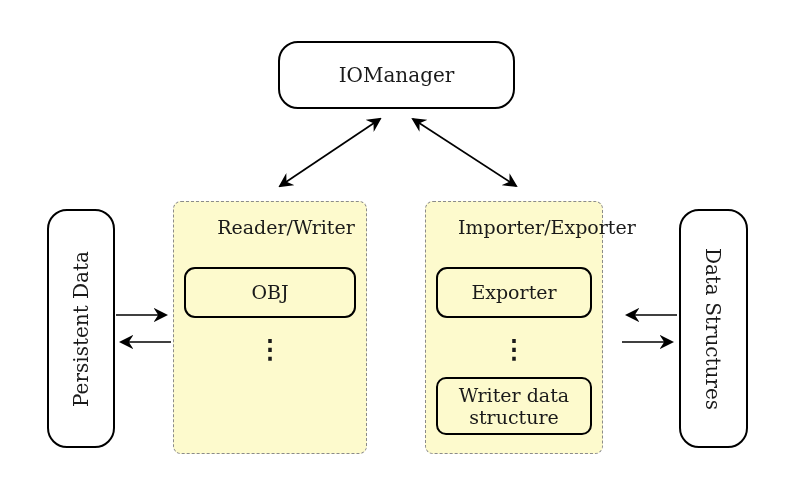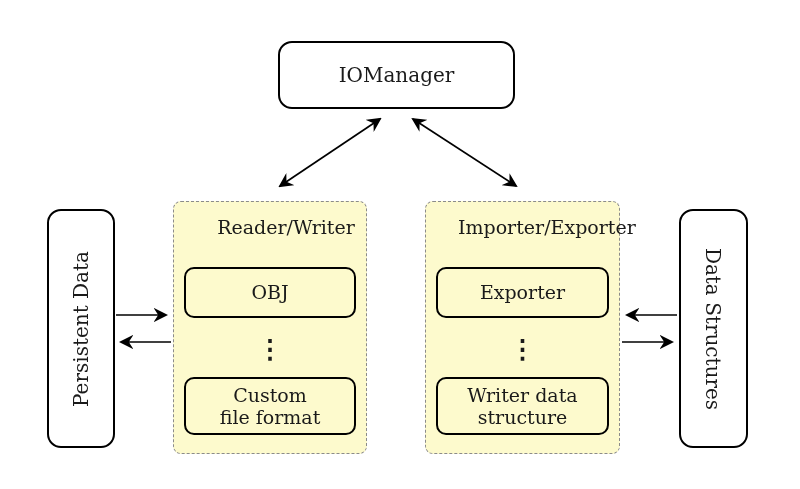--- a/index.html
+++ b/index.html
@@ -20,21 +20,21 @@
   }
   .arrows{
     position:absolute;left:0;top:0;width:800px;height:489px;
     pointer-events:none;
   }
   .arrows line{stroke:#000;stroke-width:1.7;}
   .node{
     position:absolute;
     background:var(--bg);
     border:2.6px solid var(--box-border);
-    border-radius:14px;
+    border-radius:20px;
     display:flex;align-items:center;justify-content:center;
     text-align:center;
   }
   .node-io{
     left:278px;top:41px;width:237px;height:68px;
     font-size:20px;
   }
   .node-vert{
     top:209px;width:68px;height:239px;
     font-size:20px;
@@ -44,38 +44,38 @@
   .node-left .rot{transform:rotate(-90deg);}
   .node-right{left:679px;width:69px;}
   .node-right .rot{transform:rotate(90deg);}
   .container{
     position:absolute;top:201px;height:253px;
     background:var(--container-fill);
     border:1.6px dashed var(--container-border);
     border-radius:8px;
   }
   .container-left{left:173px;width:194px;}
-  .container-right{left:425px;width:195px;}
+  .container-right{left:425px;width:178px;}
   .ctitle{
     position:absolute;left:0;right:0;top:14px;
     text-align:center;font-size:19px;
     white-space:nowrap;
     margin-left:32px;
   }
   .inner-box{
     position:absolute;left:10px;right:10px;
     background:var(--container-fill);
     border:2.6px solid var(--box-border);
     border-radius:10px;
     display:flex;align-items:center;justify-content:center;
     text-align:center;
     font-size:19px;line-height:1.18;
     white-space:pre-line;
   }
-  .inner-top{top:65px;height:51px;}
+  .inner-top{top:65px;height:51px;border-radius:11px;}
   .inner-bottom{top:175px;height:58px;}
   .dots{
     position:absolute;left:0;right:0;top:124px;height:46px;
     display:flex;align-items:center;justify-content:center;
     font-size:26px;font-weight:bold;
   }
 </style>
 </head>
 <body>
 
@@ -100,22 +100,20 @@
   </div>
 
   <div class="node node-vert node-left">
     <span class="rot">Persistent Data</span>
   </div>
 
   <div class="container container-left">
     <div class="ctitle">Reader/Writer</div>
     <div class="inner-box inner-top">OBJ</div>
     <div class="dots">⋮</div>
-    <div class="inner-box inner-bottom">Custom
-file format</div>
   </div>
 
   <div class="container container-right">
     <div class="ctitle">Importer/Exporter</div>
     <div class="inner-box inner-top">Exporter</div>
     <div class="dots">⋮</div>
     <div class="inner-box inner-bottom">Writer data
 structure</div>
   </div>
 

